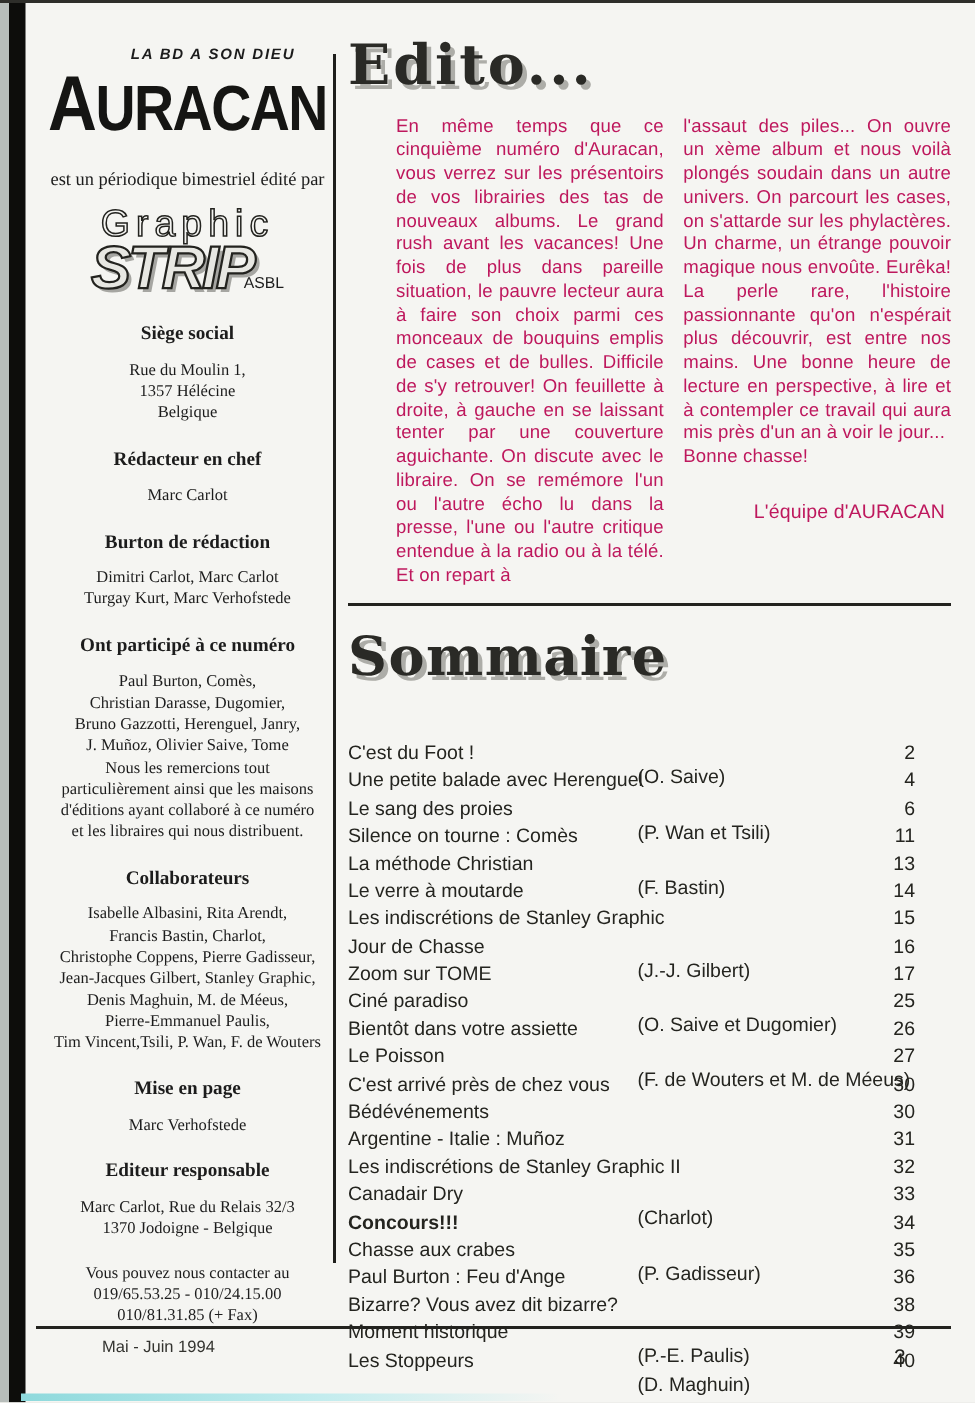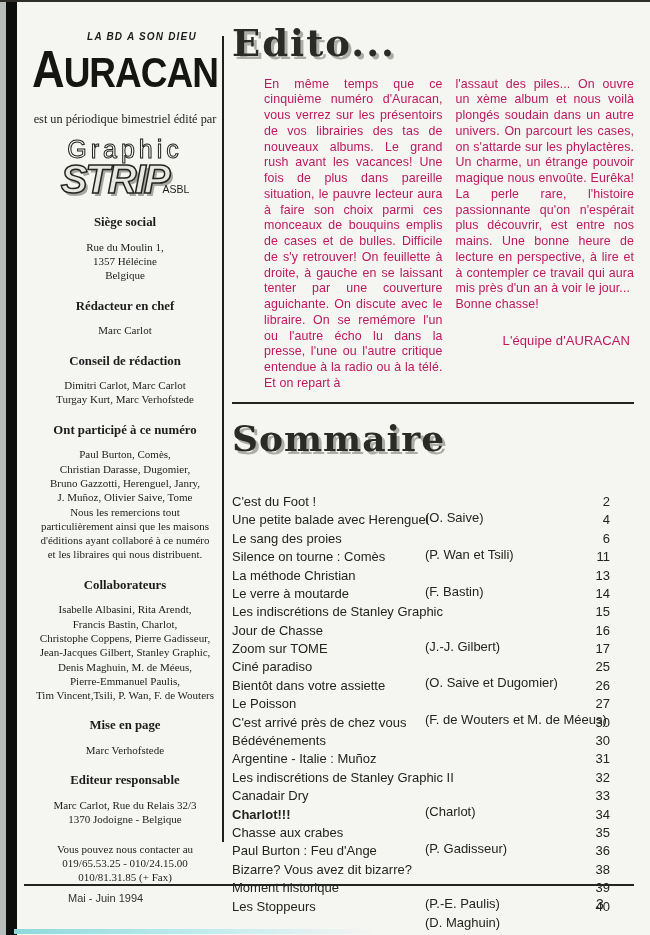--- a/index.html
+++ b/index.html
@@ -94,21 +94,21 @@
       <div class="sb-h">Siège social</div>
       <div class="sb-b">Rue du Moulin 1,
 1357 Hélécine
 Belgique</div>
     </div>
     <div>
       <div class="sb-h">Rédacteur en chef</div>
       <div class="sb-b">Marc Carlot</div>
     </div>
     <div>
-      <div class="sb-h">Conseil de rédaction</div>
+      <div class="sb-h">Burton de rédaction</div>
       <div class="sb-b">Dimitri Carlot, Marc Carlot
 Turgay Kurt, Marc Verhofstede</div>
     </div>
     <div>
       <div class="sb-h">Ont participé à ce numéro</div>
       <div class="sb-b">Paul Burton, Comès,
 Christian Darasse, Dugomier,
 Bruno Gazzotti, Herenguel, Janry,
 J. Muñoz, Olivier Saive, Tome
 Nous les remercions tout
@@ -256,21 +256,21 @@
           <span class="toc-page">32</span>
         </div>
 
         <div class="toc-row">
           <span class="toc-title">Canadair Dry</span>
           <span class="toc-author">(Charlot)</span>
           <span class="toc-page">33</span>
         </div>
 
         <div class="toc-row emphasis">
-          <span class="toc-title">Charlot!!!</span>
+          <span class="toc-title">Concours!!!</span>
           <span class="toc-author"></span>
           <span class="toc-page">34</span>
         </div>
 
         <div class="toc-row">
           <span class="toc-title">Chasse aux crabes</span>
           <span class="toc-author">(P. Gadisseur)</span>
           <span class="toc-page">35</span>
         </div>
 

